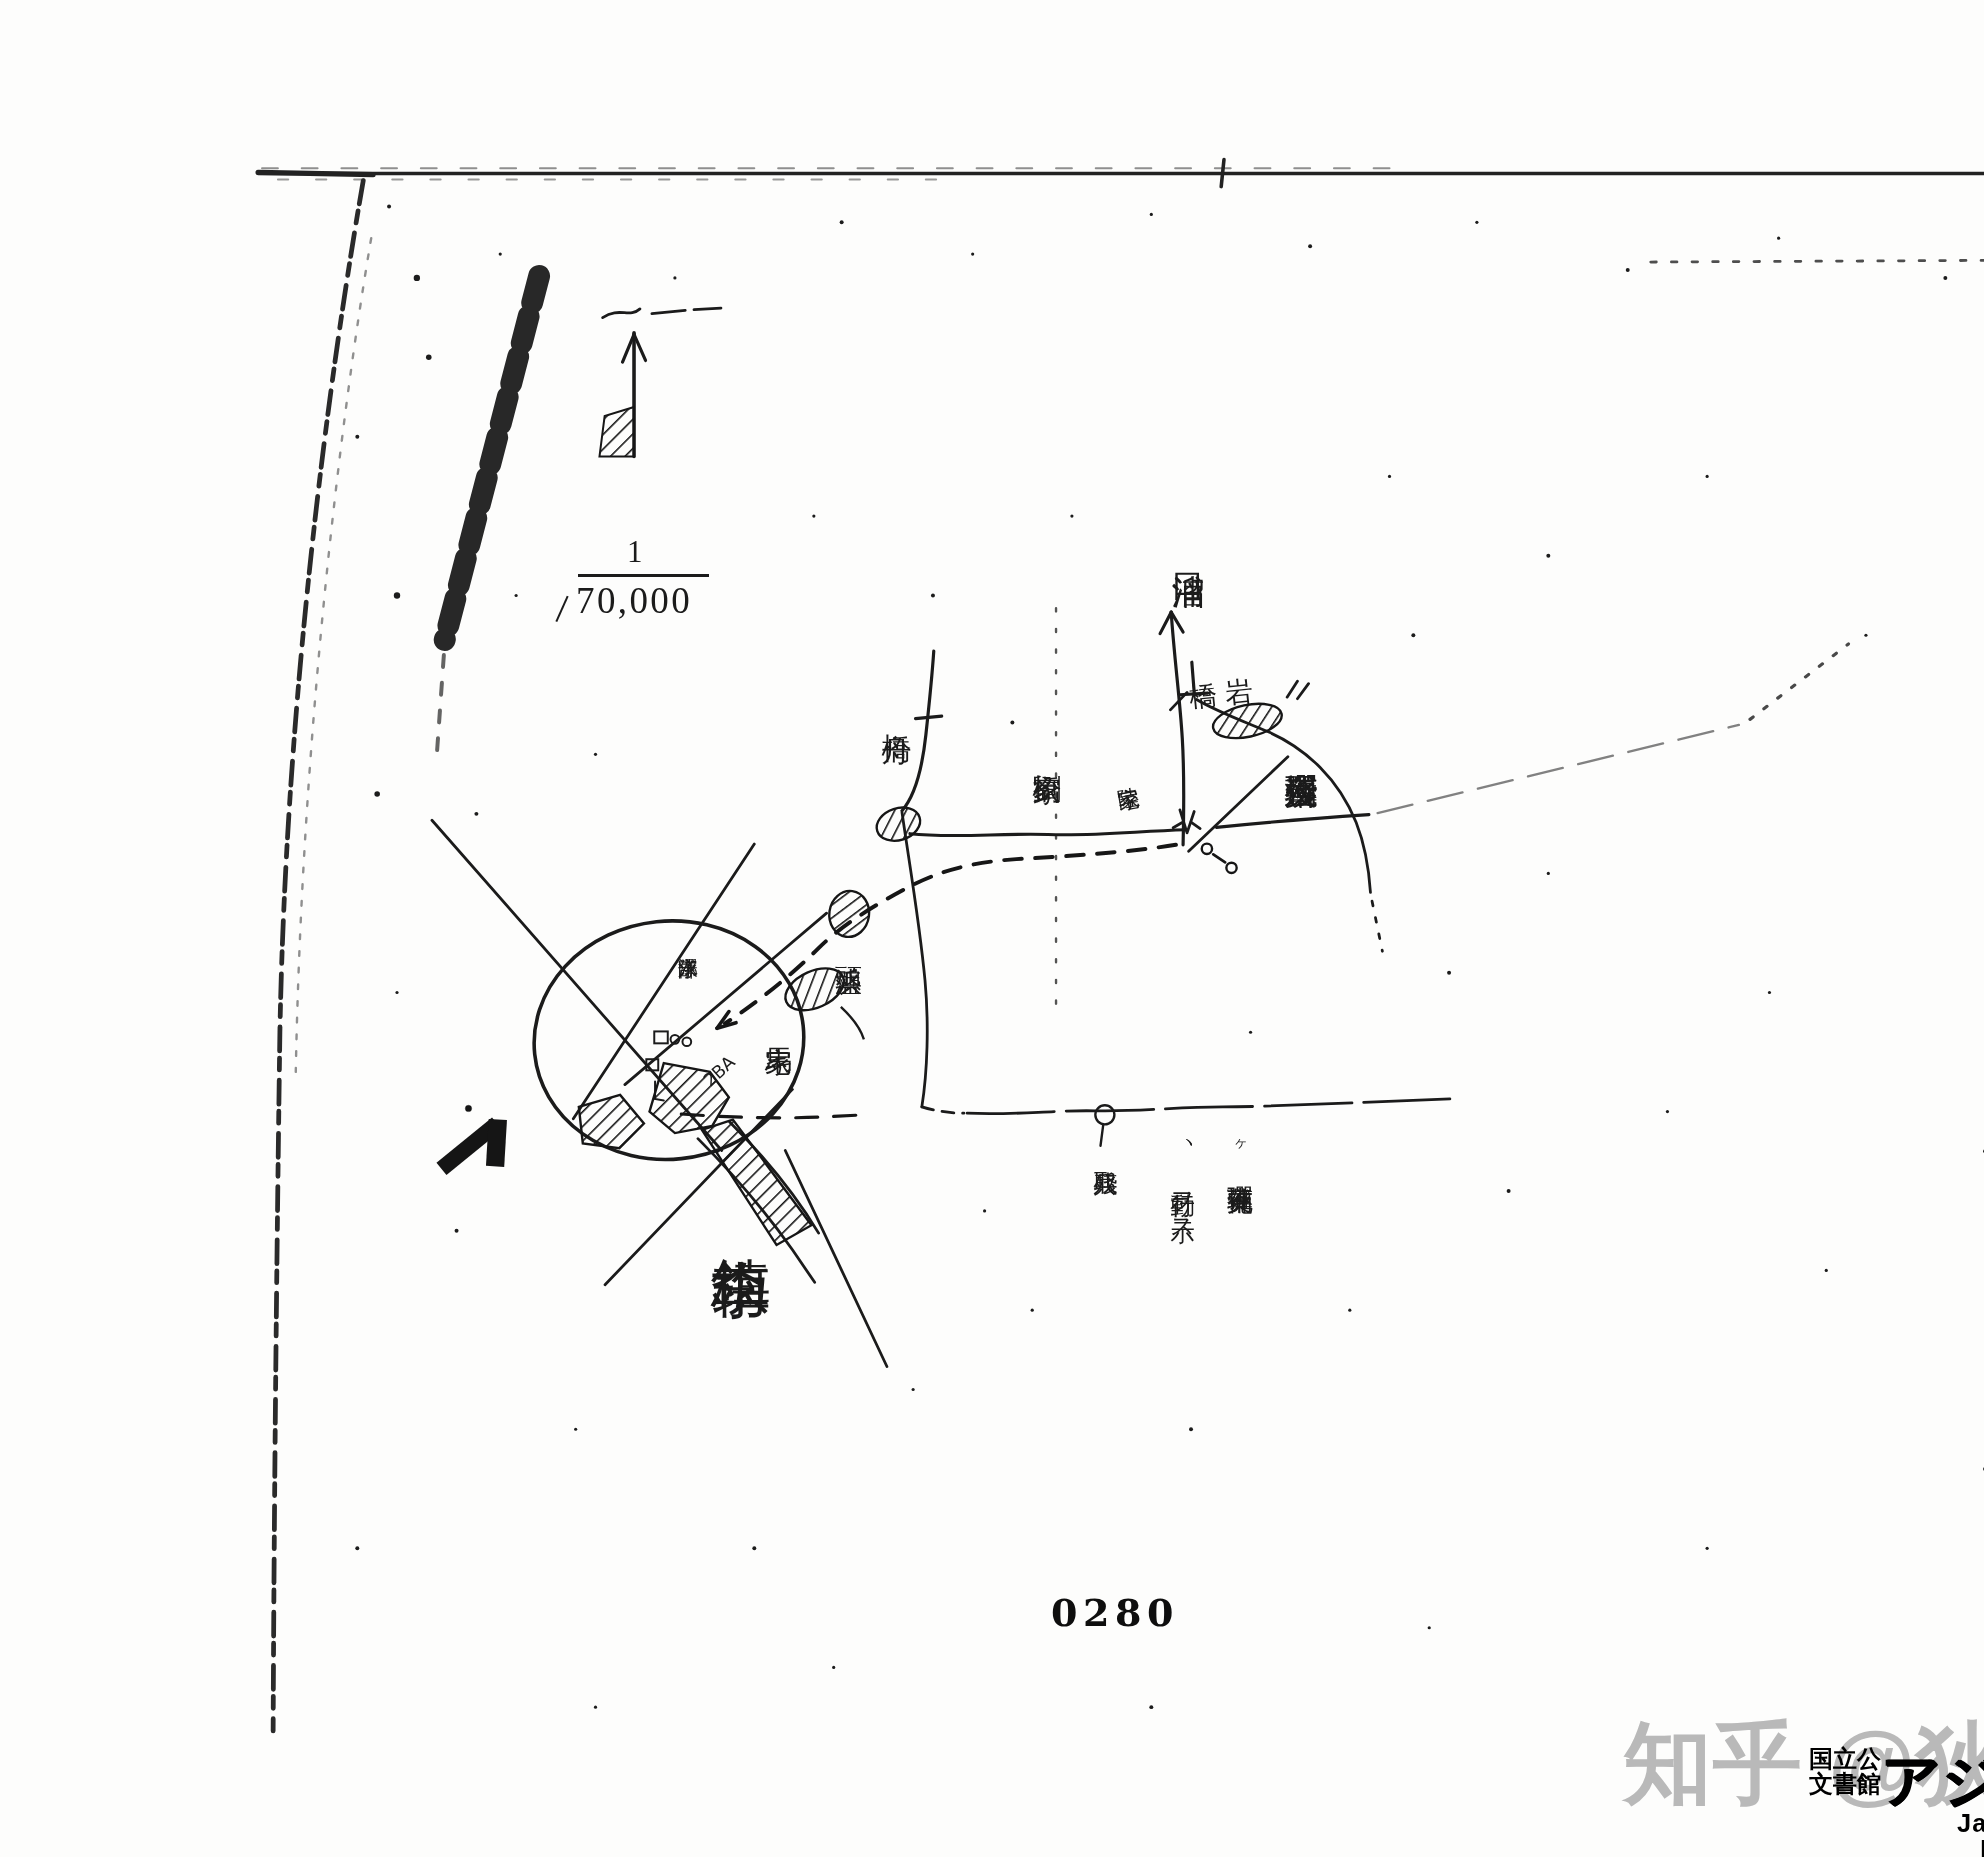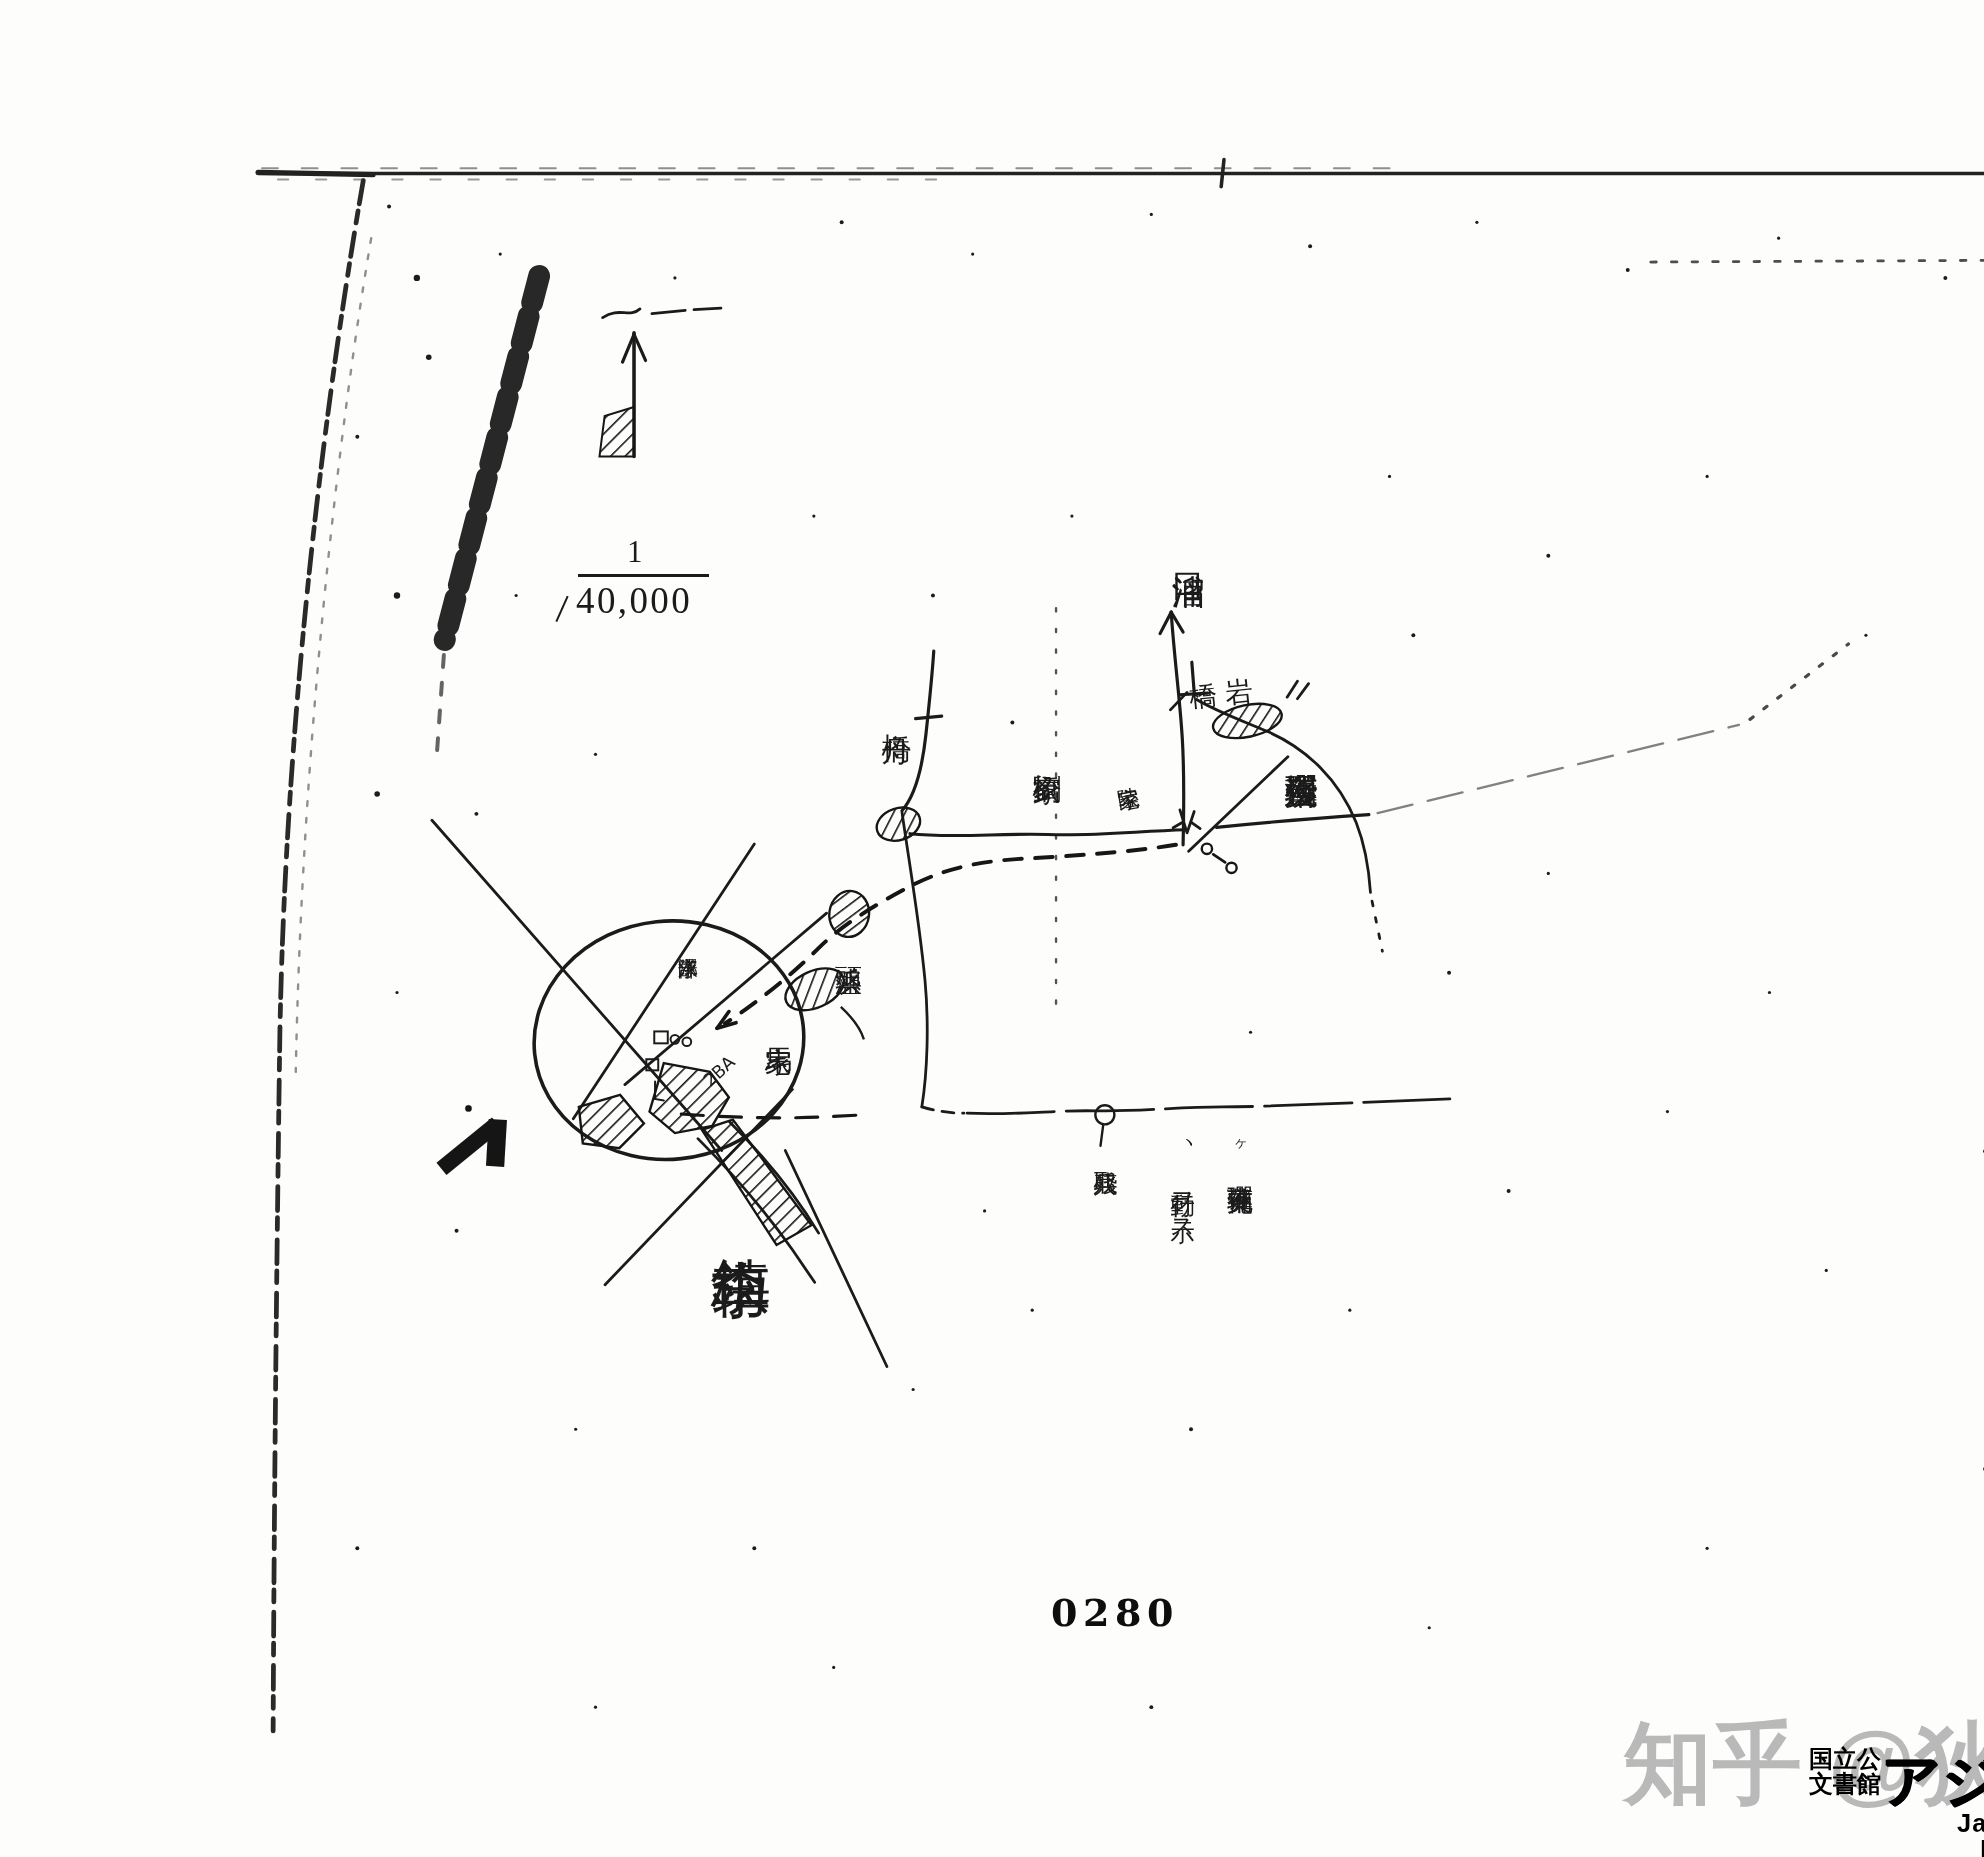--- a/index.html
+++ b/index.html
@@ -184,21 +184,21 @@
     <circle cx="950" cy="2000" r="7"></circle>
       <circle cx="2550" cy="1820" r="5"></circle>
       <circle cx="3560" cy="1600" r="5"></circle>
   </g>
 </svg>
 
 <div>
   <div class="lbl" style="left:627px;top:537px;font-size:31px;">1</div>
   <div class="bar" style="left:578px;top:574px;width:131px;height:2.8px;"></div>
   <div class="bar" style="left:561px;top:595px;width:2.4px;height:28px;transform:rotate(24deg);"></div>
-  <div class="lbl" style="left:576px;top:583px;font-size:37px;letter-spacing:2.4px;">40,000</div>
+  <div class="lbl" style="left:576px;top:583px;font-size:37px;letter-spacing:2.4px;">70,000</div>
 </div>
 
 <div class="lbl v" style="left:1172px;top:549px;font-size:33px;">溜浦口</div>
 <div class="lbl" style="left:1189px;top:680px;font-size:28px;letter-spacing:8px;transform:rotate(-6deg);">橋岩</div>
 <div class="lbl v" style="left:882px;top:710px;font-size:30px;">舟橋</div>
 <div class="lbl v" style="left:1033px;top:751px;font-size:29px;">劉家橋</div>
 <div class="lbl v" style="left:1112px;top:771px;font-size:21.4px;transform:rotate(-10deg);">陸家宅</div>
 <div class="lbl v" style="left:835px;top:946px;font-size:27px;">頭盛浜</div>
 <div class="lbl v" style="left:765px;top:1026px;font-size:27px;">馬家宅</div>
 <div class="lbl v" style="left:711px;top:1212px;font-size:60px;">梅李鎮</div>

